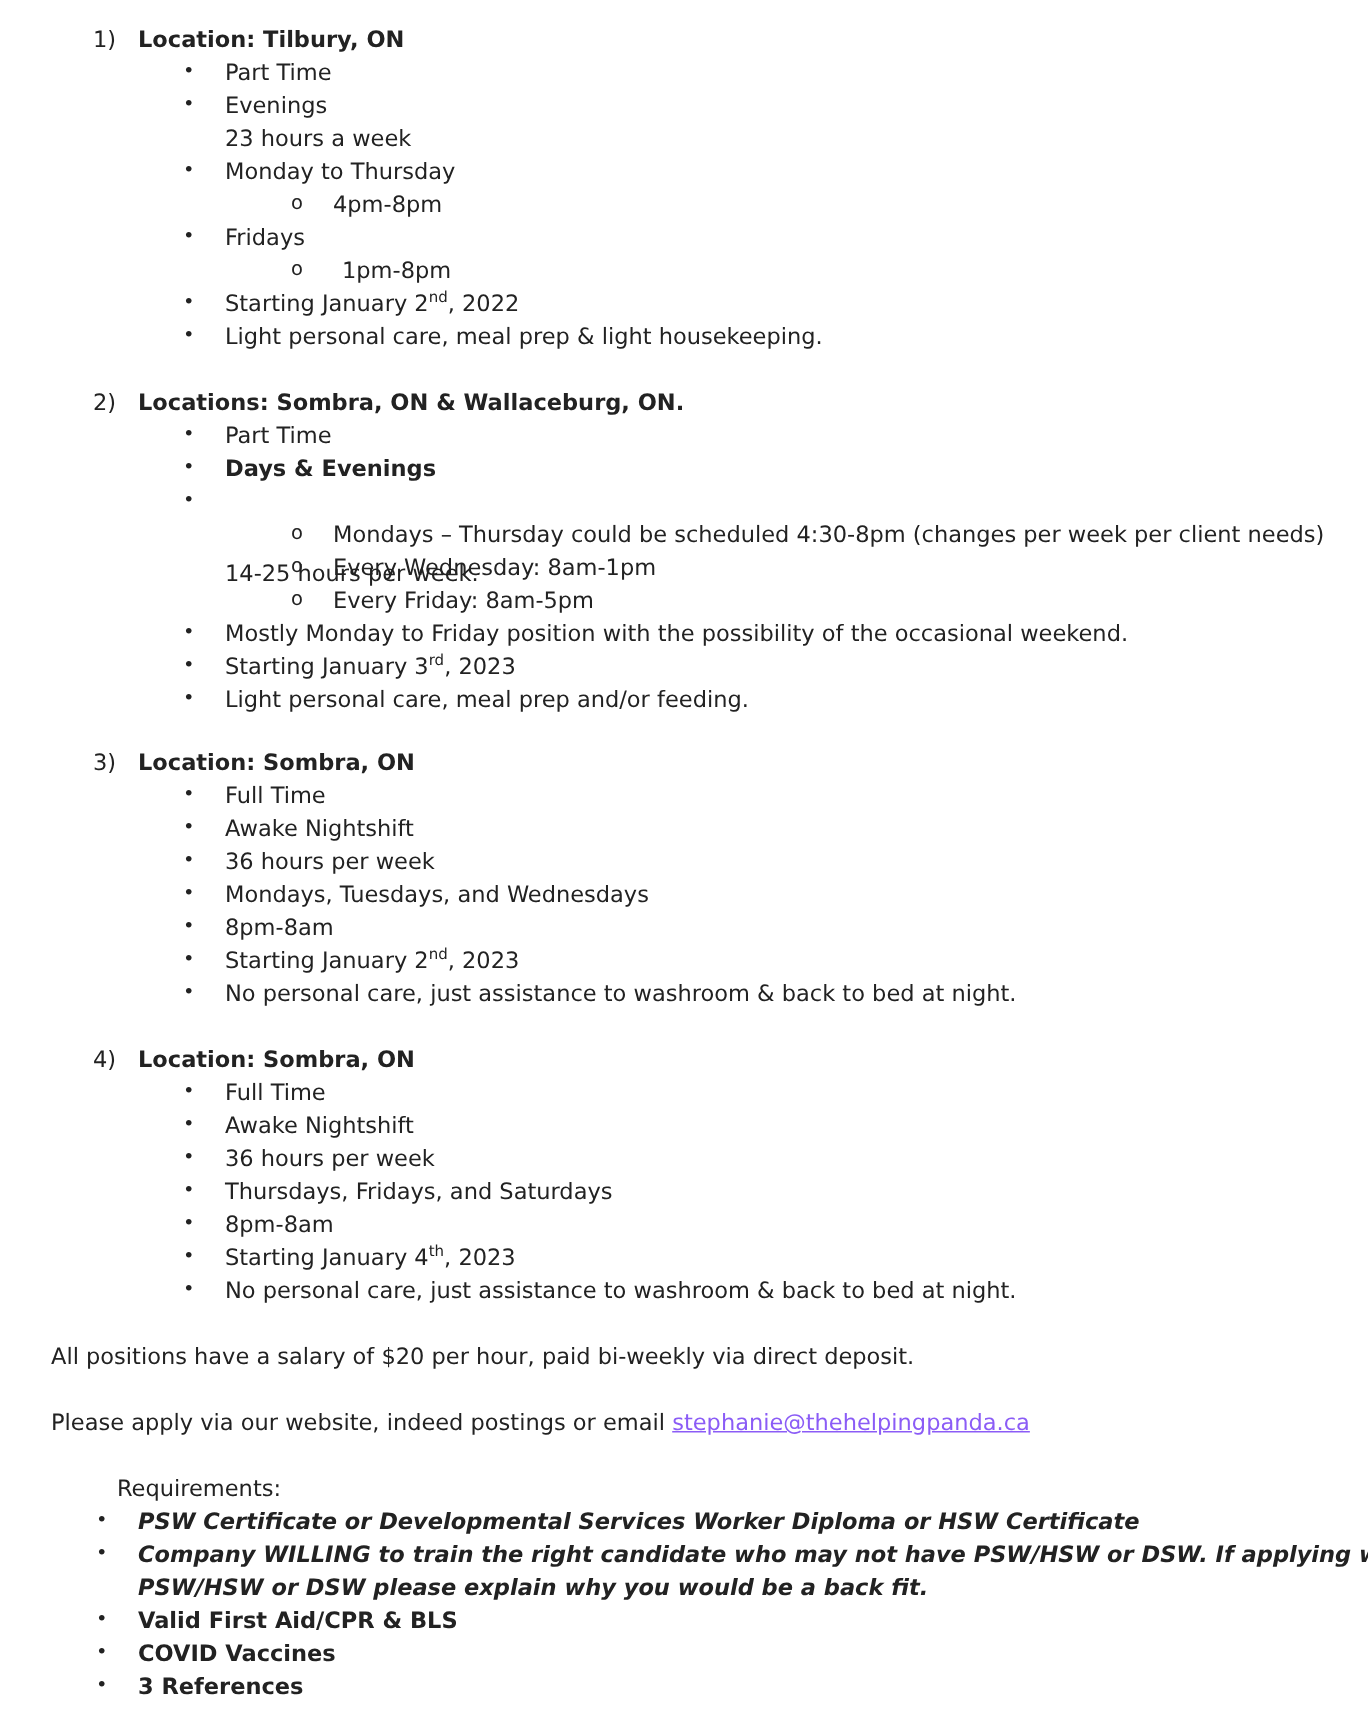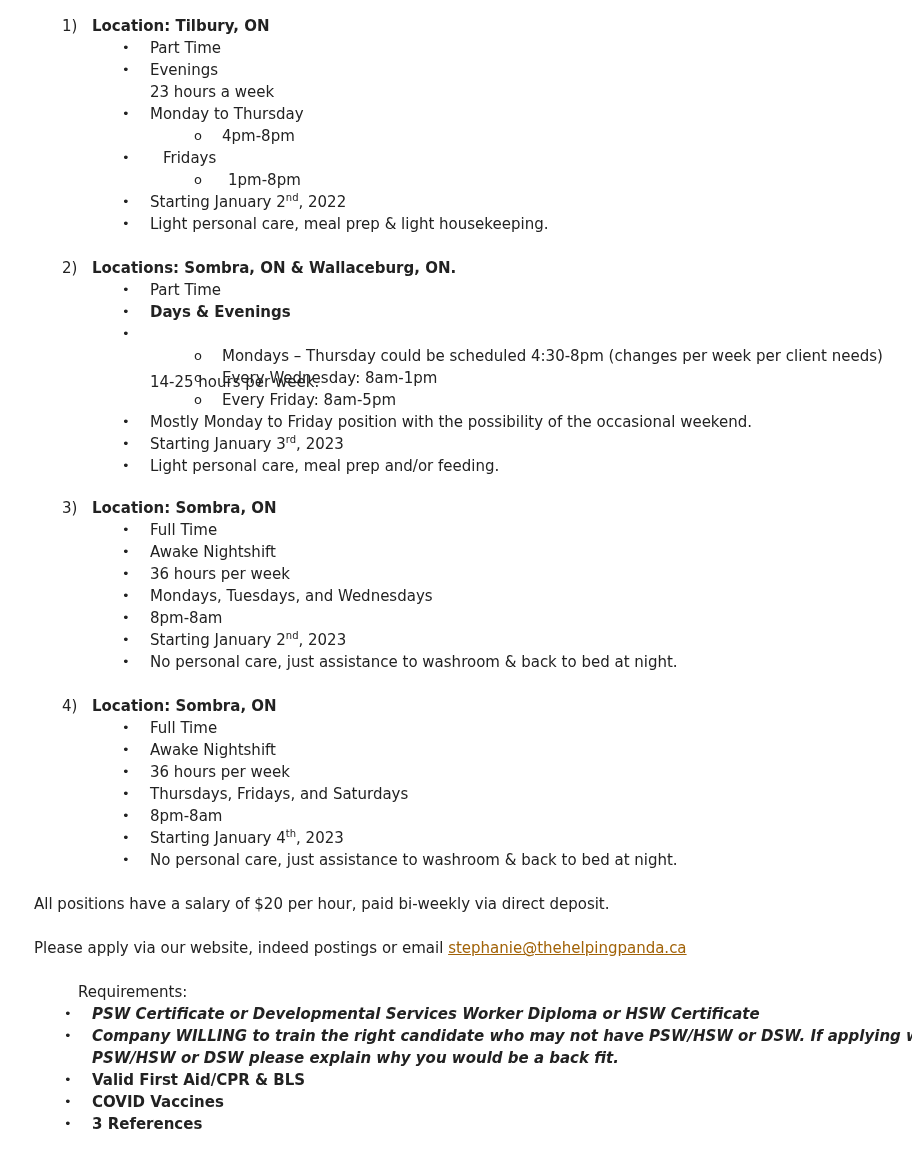--- a/index.html
+++ b/index.html
@@ -8,40 +8,40 @@
     font-family: "DejaVu Sans", sans-serif; font-size: 15px; color: #222222;
   }
   .doc { position: absolute; left: 0; top: 0; width: 912px; }
   .line { position: absolute; white-space: nowrap; line-height: 22px; height: 22px; }
   .num { position: absolute; }
   .bold { font-weight: bold; }
   .bi { font-weight: bold; font-style: italic; }
   .bullet { position: absolute; font-size: 13px; }
   .sub-bullet { position: absolute; font-size: 13px; }
   sup { font-size: 10px; line-height: 0; vertical-align: 6px; }
-  a.link { color: #a16207; text-decoration: underline; }
+  a.link { color: #8b5cf6; text-decoration: underline; }
 </style>
 </head>
 <body>
 
 <div class="doc" id="doc">
     <div>
       <div class="line num" style="left: 62px; top: 15px;">1)</div>
       <div class="line bold" style="left: 92px; top: 15px;">Location: Tilbury, ON</div>
       <div class="line bullet" style="left: 122px; top: 37px;">•</div>
       <div class="line" style="left: 150px; top: 37px;">Part Time</div>
       <div class="line bullet" style="left: 122px; top: 59px;">•</div>
       <div class="line" style="left: 150px; top: 59px;">Evenings</div>
       <div class="line" style="left: 150px; top: 81px;">23 hours a week</div>
       <div class="line bullet" style="left: 122px; top: 103px;">•</div>
       <div class="line" style="left: 150px; top: 103px;">Monday to Thursday</div>
       <div class="line sub-bullet" style="left: 194px; top: 125px;">o</div>
       <div class="line" style="left: 222px; top: 125px;">4pm-8pm</div>
       <div class="line bullet" style="left: 122px; top: 147px;">•</div>
-      <div class="line" style="left: 150px; top: 147px; margin-left: 13px;">Fridays</div>
+      <div class="line" style="left: 150px; top: 147px;">Fridays</div>
       <div class="line sub-bullet" style="left: 194px; top: 169px;">o</div>
       <div class="line" style="left: 228px; top: 169px;">1pm-8pm</div>
       <div class="line bullet" style="left: 122px; top: 191px;">•</div>
       <div class="line" style="left: 150px; top: 191px;">Starting January 2<sup>nd</sup>, 2022</div>
       <div class="line bullet" style="left: 122px; top: 213px;">•</div>
       <div class="line" style="left: 150px; top: 213px;">Light personal care, meal prep &amp; light housekeeping.</div>
     </div>
     <div>
       <div class="line num" style="left: 62px; top: 257px;">2)</div>
       <div class="line bold" style="left: 92px; top: 257px;">Locations: Sombra, ON &amp; Wallaceburg, ON.</div>

